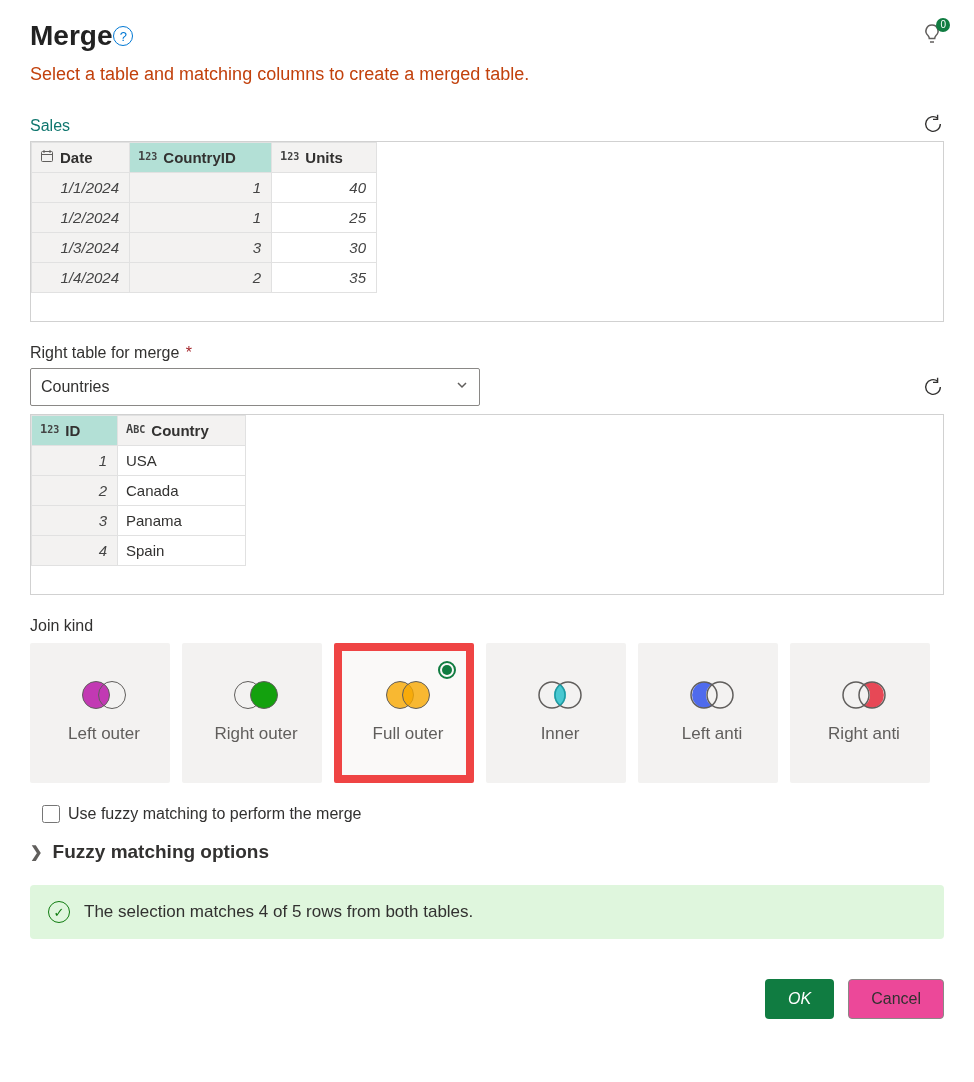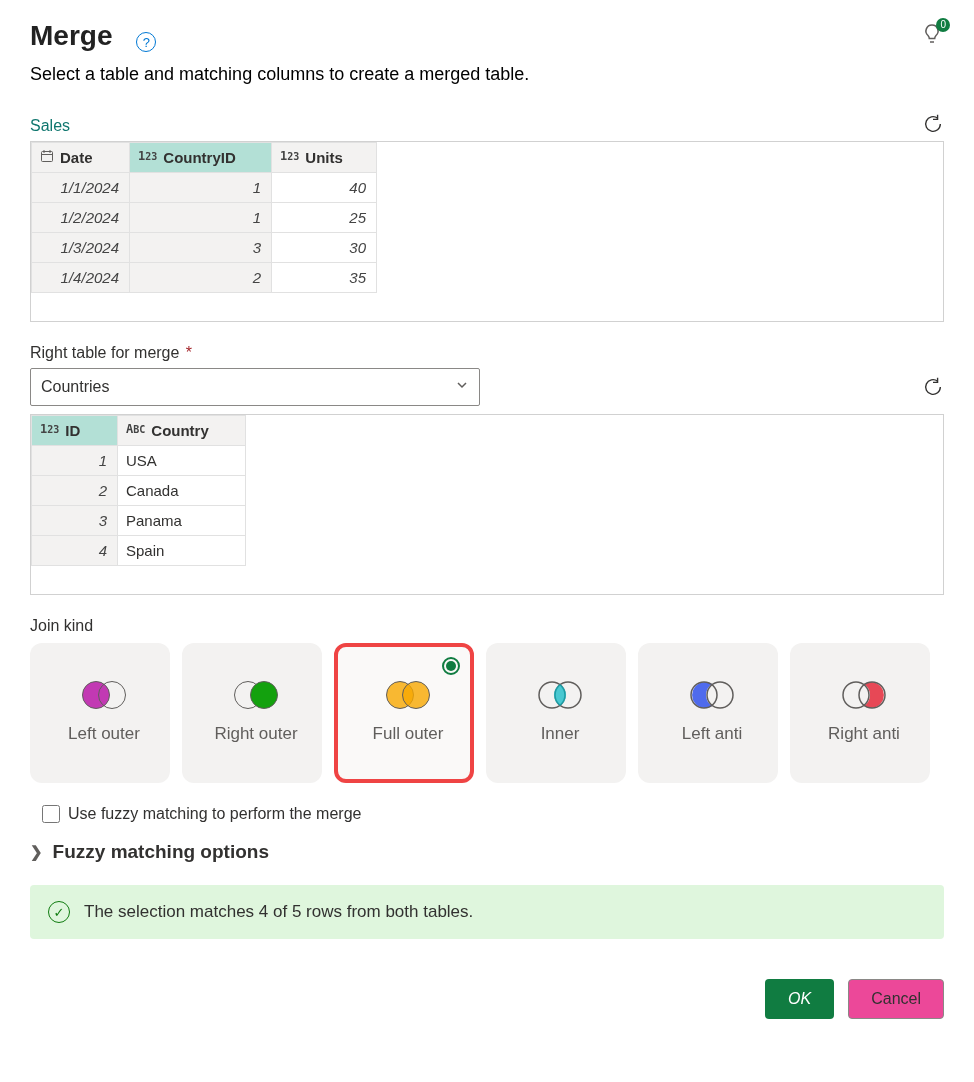--- a/index.html
+++ b/index.html
@@ -4,27 +4,27 @@
   <style>
     * { box-sizing: border-box; margin: 0; padding: 0; }
     body {
       font-family: "Segoe UI", -apple-system, sans-serif;
       color: #323130;
       background: #fff;
       padding: 20px 30px;
       width: 974px;
     }
     .header { display: flex; align-items: center; justify-content: space-between; margin-bottom: 12px; }
-    .header-left { display: flex; align-items: flex-end; gap: 24px; }
+    .header-left { display: flex; align-items: center; gap: 1px; }
     h1 { font-size: 28px; font-weight: 600; color: #222; }
     .help-circle { width: 20px; height: 20px; border: 1.5px solid #0078d4; border-radius: 50%; color: #0078d4; font-size: 13px; display: flex; align-items: center; justify-content: center; }
     .bulb { position: relative; }
     .bulb svg { width: 24px; height: 24px; }
     .bulb .badge { position: absolute; top: -4px; right: -6px; background: #107c41; color: #fff; border-radius: 8px; font-size: 10px; padding: 0 4px; line-height: 14px; }
-    .subtitle { font-size: 18px; color: #000000; margin-bottom: 28px; }
+    .subtitle { font-size: 18px; color: #c2410c; margin-bottom: 28px; }
 
     .section-label-row { display: flex; justify-content: space-between; align-items: flex-end; margin-bottom: 6px; }
     .section-label { font-size: 16px; color: #0f766e; }
     .refresh-icon { width: 22px; height: 22px; cursor: pointer; }
     .refresh-icon svg { width: 22px; height: 22px; stroke: #323130; fill: none; stroke-width: 1.5; }
 
     .table-wrap { border: 1px solid #d1d1d1; margin-bottom: 22px; }
     table.preview { border-collapse: collapse; table-layout: fixed; }
     table.preview th, table.preview td { border: 1px solid #e1e1e1; padding: 4px 8px; font-size: 15px; height: 30px; }
     table.preview th { background: #f3f2f1; font-weight: 600; text-align: left; color: #323130; }
@@ -38,22 +38,22 @@
     .table-filler { height: 28px; background: #fff; }
 
     .right-label { font-size: 16px; margin-bottom: 6px; }
     .required { color: #a4262c; margin-left: 2px; }
     .dropdown-row { display: flex; justify-content: space-between; align-items: center; margin-bottom: 8px; }
     .dropdown { border: 1px solid #8a8886; border-radius: 2px; width: 450px; height: 38px; display: flex; align-items: center; justify-content: space-between; padding: 4px 10px; font-size: 16px; background: #fff; cursor: pointer; }
     .chev { color: #605e5c; }
 
     .joinkind-label { font-size: 16px; margin: 14px 0 8px; }
     .joinkind-row { display: flex; gap: 12px; }
-    .joinkind-tile { width: 140px; height: 140px; background: #f3f2f1; border-radius: 12px; display: flex; flex-direction: column; align-items: center; justify-content: center; gap: 14px; position: relative; cursor: pointer; padding-left: 8px; }
-    .joinkind-tile.selected { border: 4px solid #ef4444; background: #faf9f8; }
+    .joinkind-tile { width: 140px; height: 140px; background: #f3f2f1; border-radius: 2px; display: flex; flex-direction: column; align-items: center; justify-content: center; gap: 14px; position: relative; cursor: pointer; padding-left: 8px; }
+    .joinkind-tile.selected { border: 8px solid #ef4444; background: #faf9f8; }
     .joinkind-tile .radio-dot { position: absolute; top: 10px; right: 10px; width: 18px; height: 18px; border: 2px solid #107c41; border-radius: 50%; display: flex; align-items: center; justify-content: center; }
     .joinkind-tile .radio-dot::after { content: ""; width: 10px; height: 10px; background: #107c41; border-radius: 50%; }
     .venn { width: 44px; height: 28px; position: relative; }
     .venn .c { position: absolute; width: 28px; height: 28px; border: 1.5px solid #605e5c; border-radius: 50%; }
     .venn .l { left: 0; }
     .venn .r { right: 0; }
     .jk-label { font-size: 17px; color: #605e5c; text-align: center; line-height: 1.25; }
 
     .fuzzy-row { display: flex; align-items: center; gap: 8px; margin: 22px 0 18px 12px; font-size: 16px; }
     .fuzzy-row input[type="checkbox"] { width: 18px; height: 18px; }

